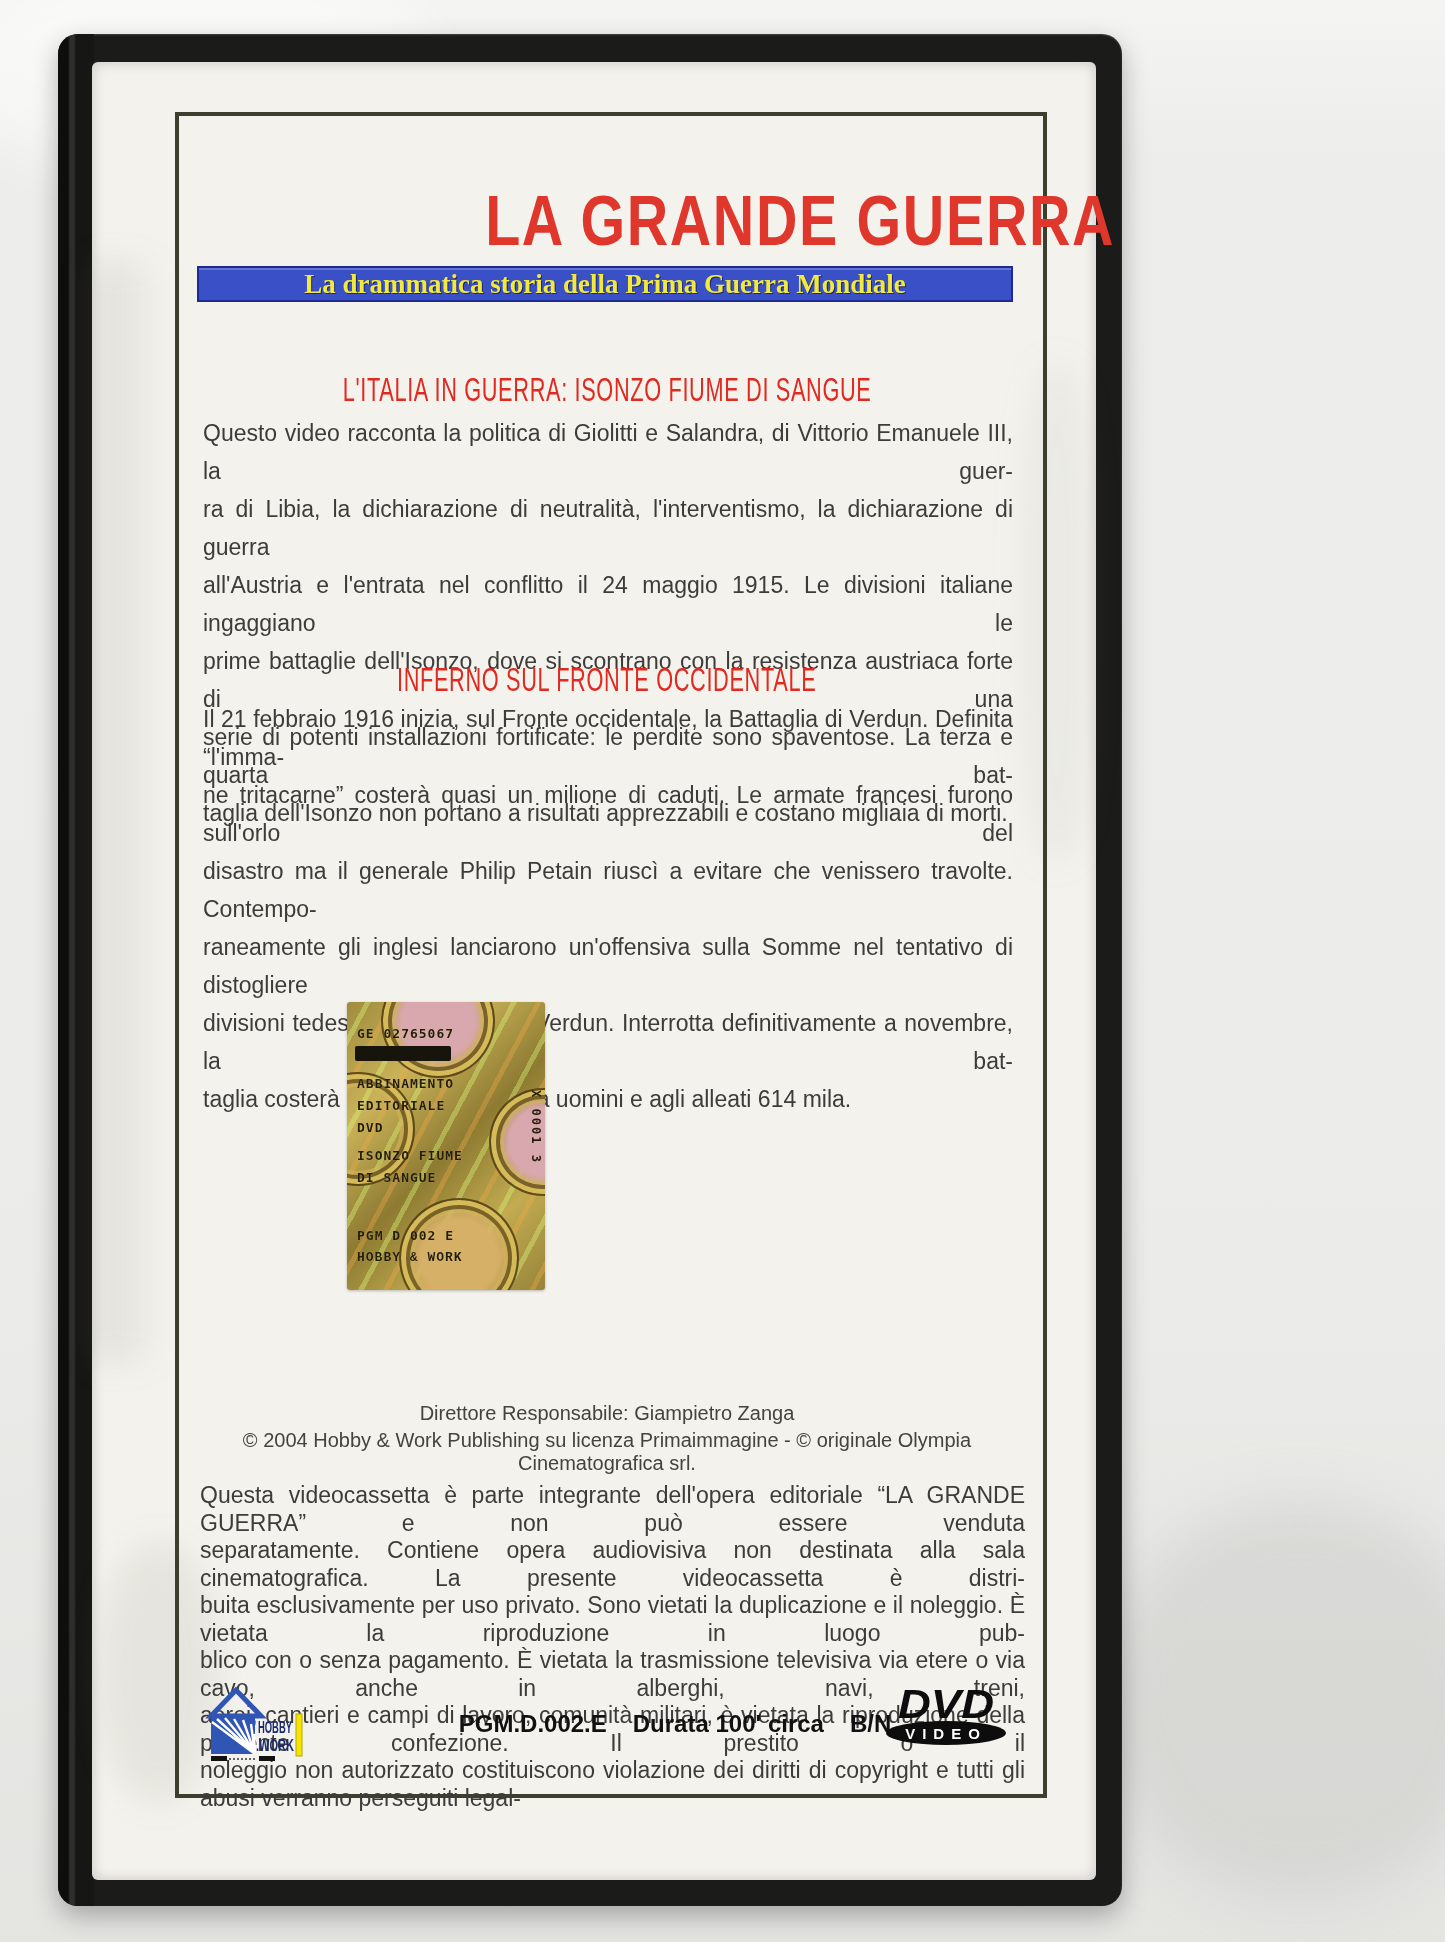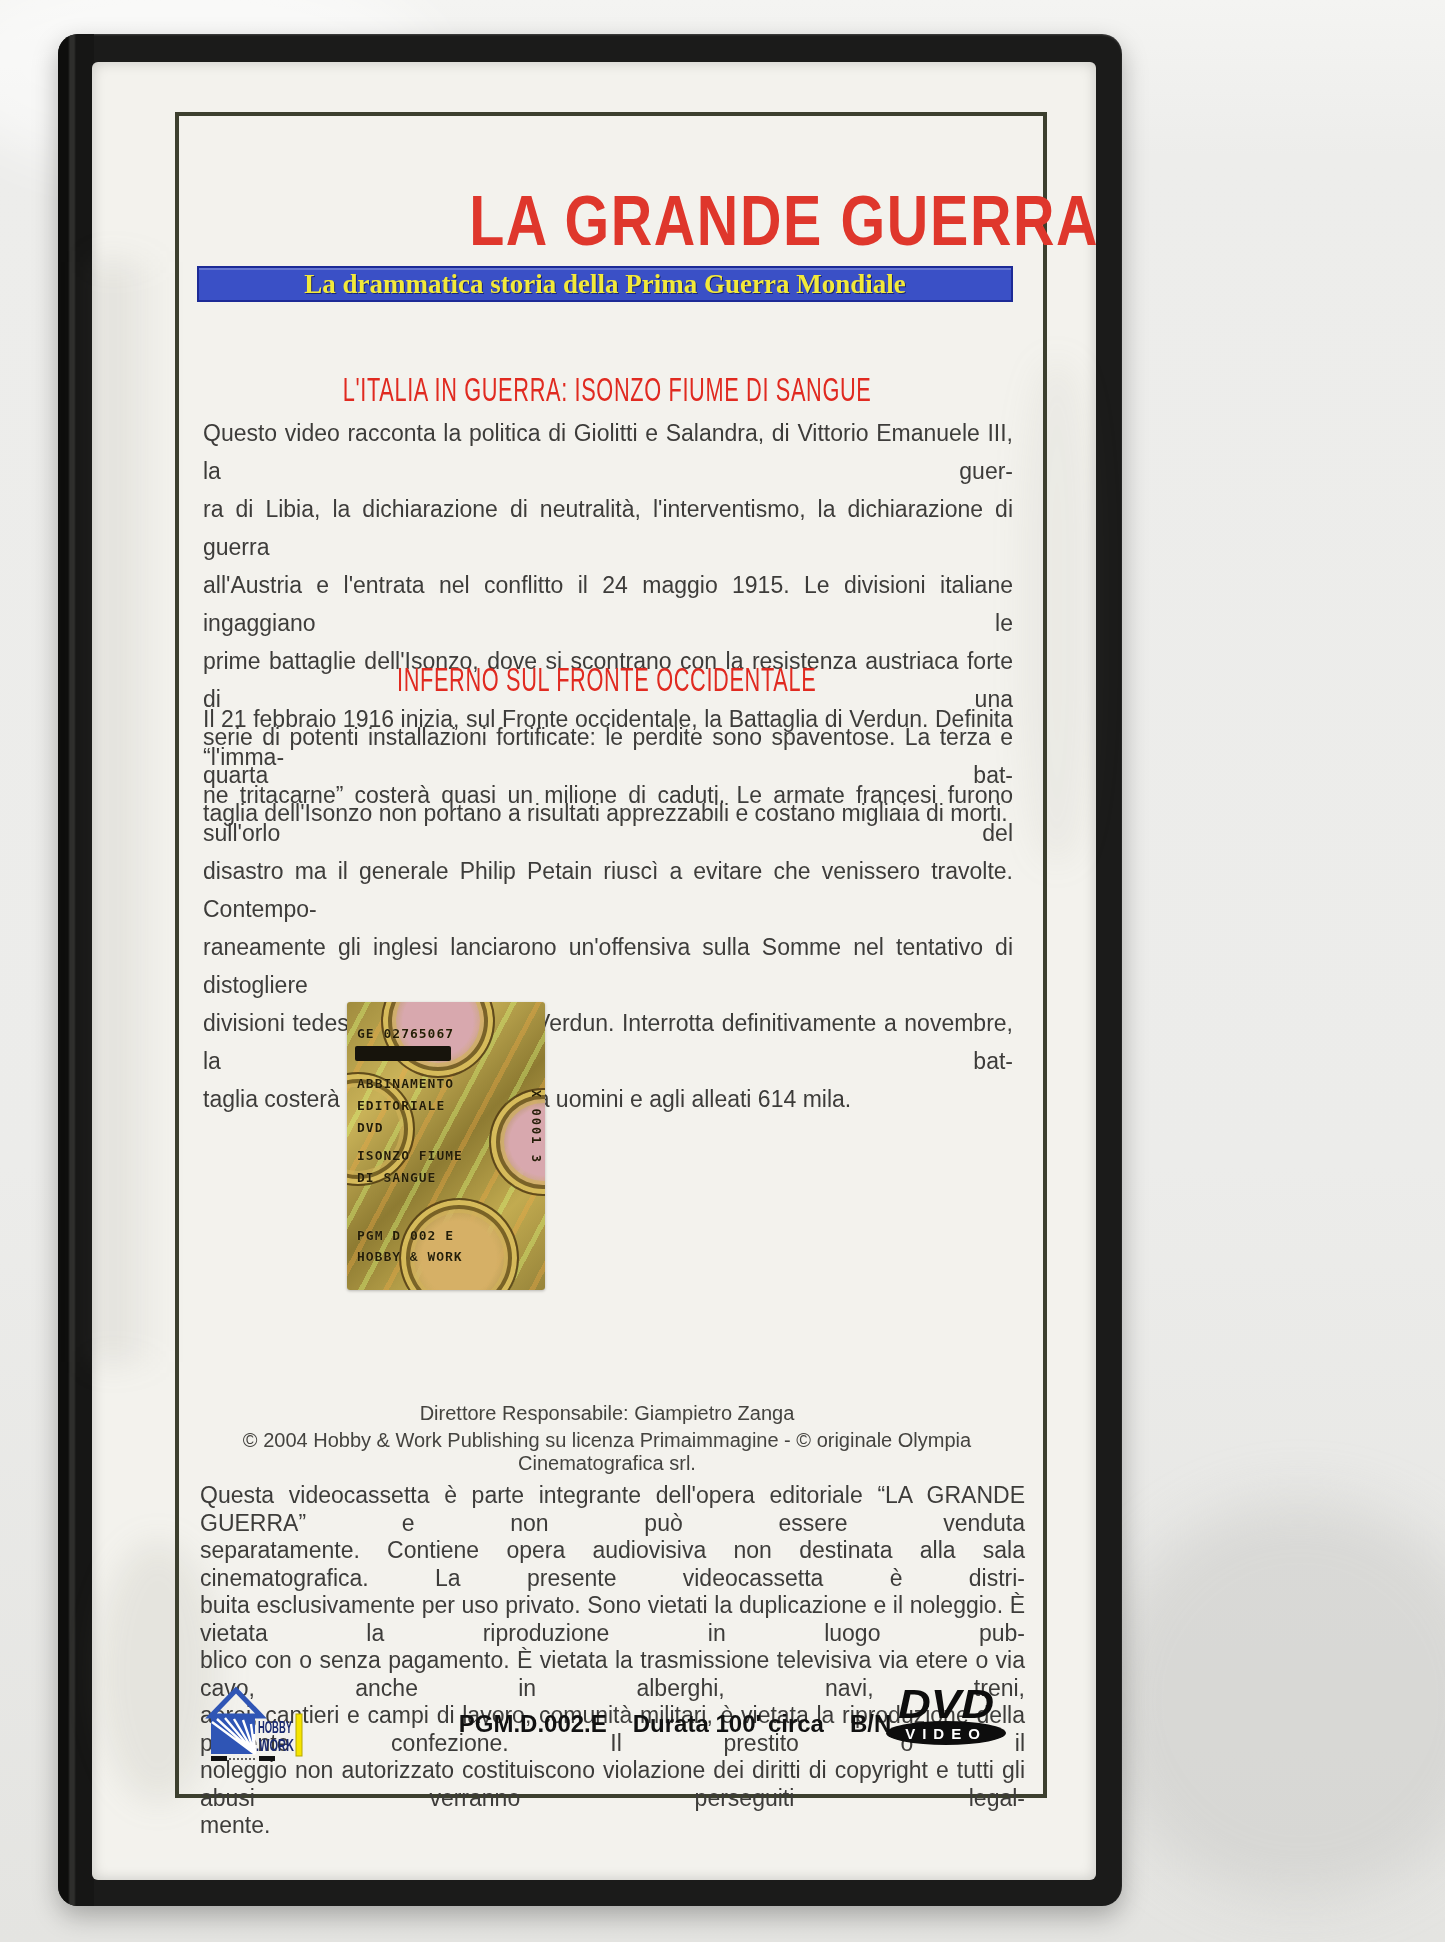--- a/index.html
+++ b/index.html
@@ -18,21 +18,21 @@
   
   #paper{position:absolute;left:92px;top:62px;width:1004px;height:1818px;background:#f3f2ed;
          border-radius:6px;box-shadow:inset 0 0 14px rgba(0,0,0,.18);}
   .ghost{position:absolute;filter:blur(16px);pointer-events:none;}
 
   
   #frame{position:absolute;left:175px;top:112px;width:864px;height:1678px;border:4px solid #3c3f2e;
          background:transparent;}
 
   
-  #title{position:absolute;left:400px;top:188px;width:580px;text-align:center;color:#df372c;
+  #title{position:absolute;left:416px;top:188px;width:580px;text-align:center;color:#df372c;
          font-weight:bold;font-size:70px;line-height:66px;white-space:nowrap;}
   #title .cond{display:inline-block;transform:scaleX(.82);transform-origin:center;letter-spacing:2px;}
 
   
   #banner{position:absolute;left:197px;top:266px;width:816px;height:36px;background:#3a50c6;
           border:2px solid #1c2a96;box-sizing:border-box;display:flex;align-items:center;justify-content:center;
           box-shadow:inset 0 2px 0 rgba(255,255,255,.22);}
   #banner span{font-family:"Liberation Serif",serif;font-weight:bold;font-size:27px;color:#f2e93a;
                text-shadow:1px 1px 0 #182578;white-space:nowrap;}
 
@@ -151,21 +151,20 @@
   <div id="credit-1" class="credit">Direttore Responsabile: Giampietro Zanga</div>
   <div id="credit-2" class="credit">© 2004 Hobby &amp; Work Publishing su licenza Primaimmagine - © originale Olympia Cinematografica srl.</div>
 
   <div id="legal">
       <div class="jline">Questa videocassetta è parte integrante dell'opera editoriale “LA GRANDE GUERRA” e non può essere venduta</div>
       <div class="jline">separatamente. Contiene opera audiovisiva non destinata alla sala cinematografica. La presente videocassetta è distri-</div>
       <div class="jline">buita esclusivamente per uso privato. Sono vietati la duplicazione e il noleggio. È vietata la riproduzione in luogo pub-</div>
       <div class="jline">blico con o senza pagamento. È vietata la trasmissione televisiva via etere o via cavo, anche in alberghi, navi, treni,</div>
       <div class="jline">aerei, cantieri e campi di lavoro, comunità militari, è vietata la riproduzione della presente confezione. Il prestito o il</div>
       <div class="jline">noleggio non autorizzato costituiscono violazione dei diritti di copyright e tutti gli abusi verranno perseguiti legal-</div>
-      <div class="jline">mente.</div>
     </div>
 
   <svg id="hobby-logo" viewBox="0 0 100 78">
     <path d="M8 30 L33 4 L58 30 Z" fill="none" stroke="#2f55b5" stroke-width="5"></path>
     <rect x="8" y="31" width="44" height="37" fill="#2f55b5"></rect>
     <path d="M52 68 L9 36 M52 68 L14 33 M52 68 L22 32 M52 68 L31 33 M52 68 L40 34 M52 68 L48 38 M52 68 L51 48" stroke="#ffffff" stroke-width="2.4"></path>
     <text x="55" y="47" font-family="Liberation Sans, sans-serif" font-weight="bold" font-size="17" fill="#1b2b70" textLength="34" lengthAdjust="spacingAndGlyphs">HOBBY</text>
     <text x="53" y="65" font-family="Liberation Sans, sans-serif" font-weight="bold" font-size="17" fill="#1b2b70" textLength="38" lengthAdjust="spacingAndGlyphs">.WORK</text>
     <rect x="93" y="28" width="6" height="42" fill="#f5e400" stroke="#b7a800" stroke-width="1"></rect>
     <rect x="8" y="70" width="16" height="5" fill="#111"></rect>

